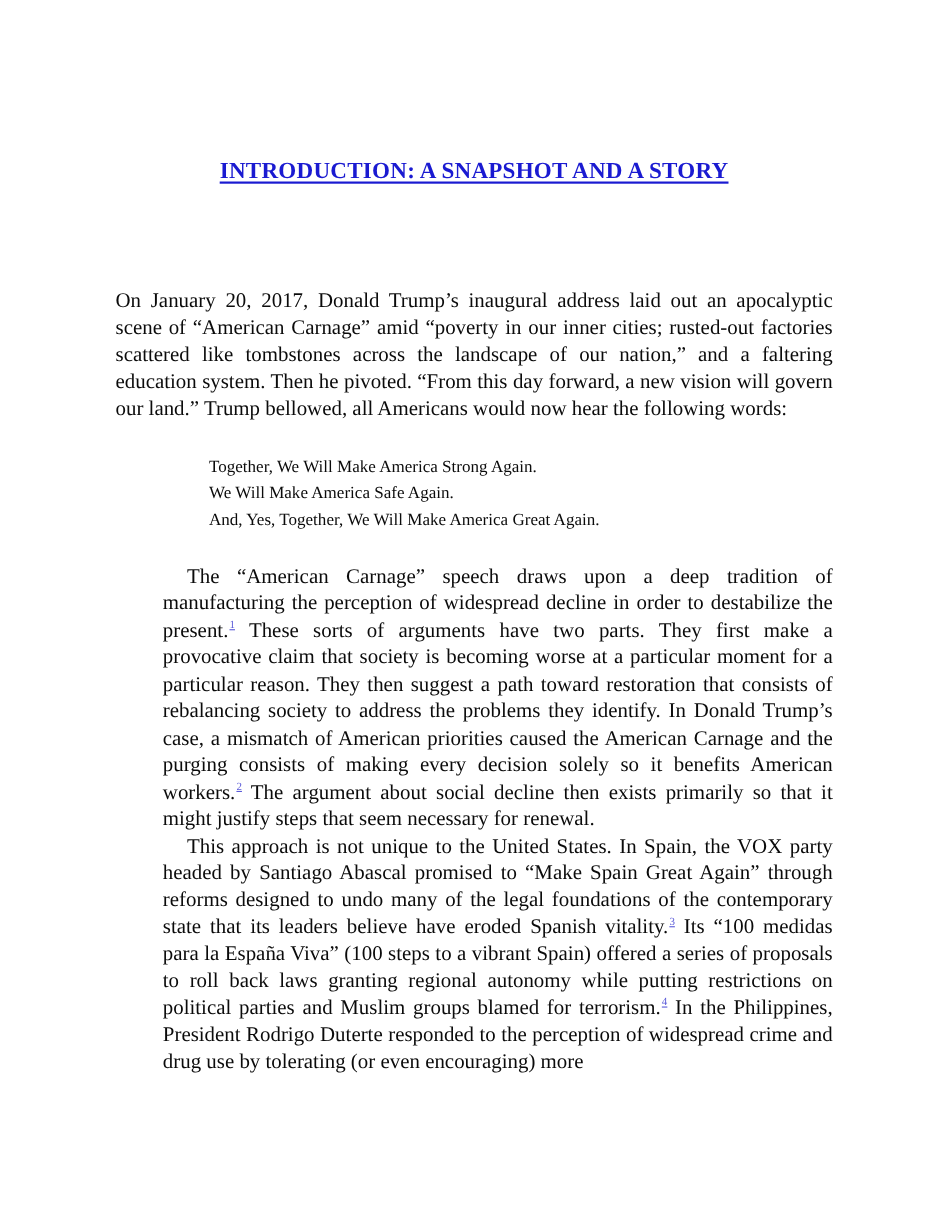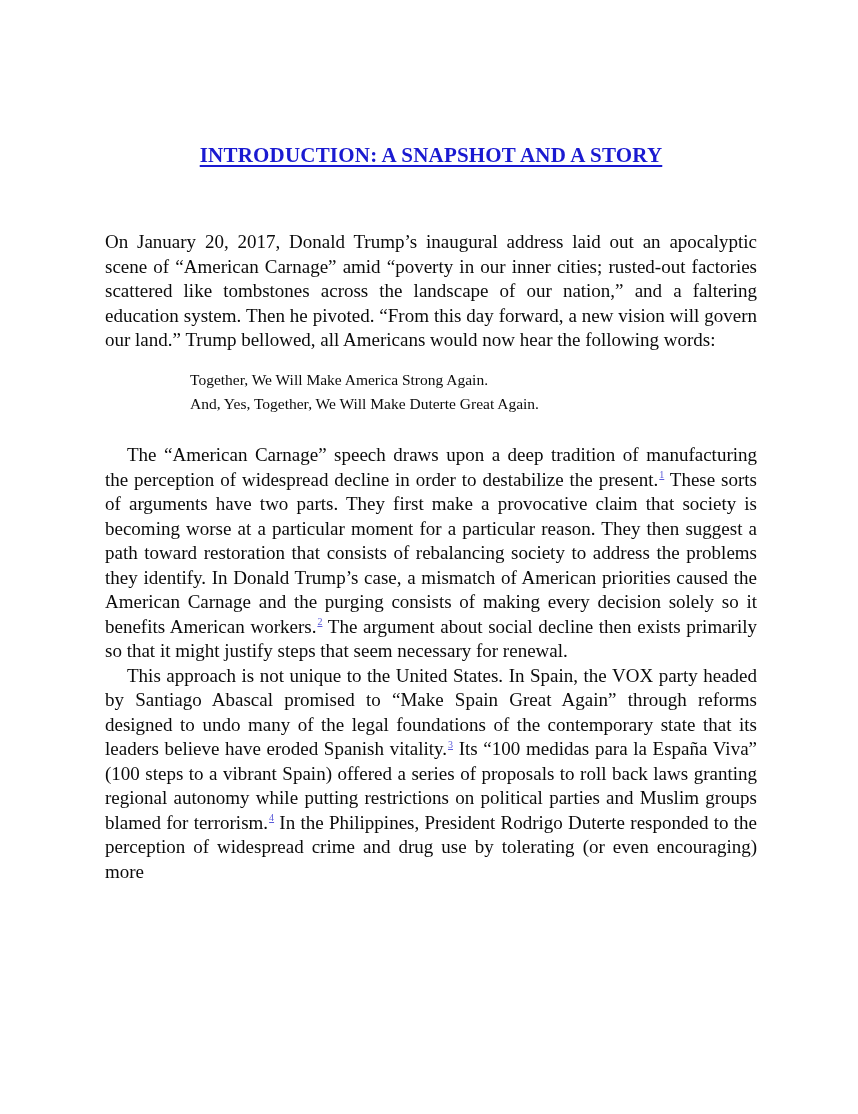--- a/index.html
+++ b/index.html
@@ -20,31 +20,31 @@
     background: #ffffff;
   }
   .chapter-title {
     text-align: center;
     font-size: 21px;
     font-weight: bold;
     color: #1a1ad1;
     text-decoration: underline;
     text-underline-offset: 3px;
     letter-spacing: 0.2px;
-    margin-bottom: 62px;
+    margin-bottom: 94px;
     cursor: pointer;
   }
   .para {
     font-size: 19px;
     line-height: 24.5px;
     text-align: justify;
   }
-  .para.indent { text-indent: 22px; }
+  .para.indent { text-indent: 22px; margin-left: 43px; }
   .quote-block {
-    margin: 15px 0 27px 85px;
+    margin: 28px 0 27px 85px;
   }
   .quote-block p {
     font-size: 15.5px;
     line-height: 24.4px;
     text-align: left;
   }
   sup.fn {
     font-size: 10px;
     line-height: 0;
     vertical-align: super;
@@ -58,20 +58,21 @@
 <body>
 
 <div class="page">
 
   <h1 class="chapter-title">INTRODUCTION: A SNAPSHOT AND A STORY</h1>
 
   <p class="para">On January 20, 2017, Donald Trump’s inaugural address laid out an apocalyptic scene of “American Carnage” amid “poverty in our inner cities; rusted-out factories scattered like tombstones across the landscape of our nation,” and a faltering education system. Then he pivoted. “From this day forward, a new vision will govern our land.” Trump bellowed, all Americans would now hear the following words:</p>
 
   <div class="quote-block">
     <p>Together, We Will Make America Strong Again.</p>
-    <p>And, Yes, Together, We Will Make Duterte Great Again.</p>
+    <p>We Will Make America Safe Again.</p>
+    <p>And, Yes, Together, We Will Make America Great Again.</p>
   </div>
 
   <p class="para indent"><span>The “American Carnage” speech draws upon a deep tradition of manufacturing the perception of widespread decline in order to destabilize the present.</span><sup class="fn">1</sup><span> These sorts of arguments have two parts. They first make a provocative claim that society is becoming worse at a particular moment for a particular reason. They then suggest a path toward restoration that consists of rebalancing society to address the problems they identify. In Donald Trump’s case, a mismatch of American priorities caused the American Carnage and the purging consists of making every decision solely so it benefits American workers.</span><sup class="fn">2</sup><span> The argument about social decline then exists primarily so that it might justify steps that seem necessary for renewal.</span></p>
 
   <p class="para indent"><span>This approach is not unique to the United States. In Spain, the VOX party headed by Santiago Abascal promised to “Make Spain Great Again” through reforms designed to undo many of the legal foundations of the contemporary state that its leaders believe have eroded Spanish vitality.</span><sup class="fn">3</sup><span> Its “100 medidas para la España Viva” (100 steps to a vibrant Spain) offered a series of proposals to roll back laws granting regional autonomy while putting restrictions on political parties and Muslim groups blamed for terrorism.</span><sup class="fn">4</sup><span> In the Philippines, President Rodrigo Duterte responded to the perception of widespread crime and drug use by tolerating (or even encouraging) more</span></p>
 
 </div>
 
 </body></html>

